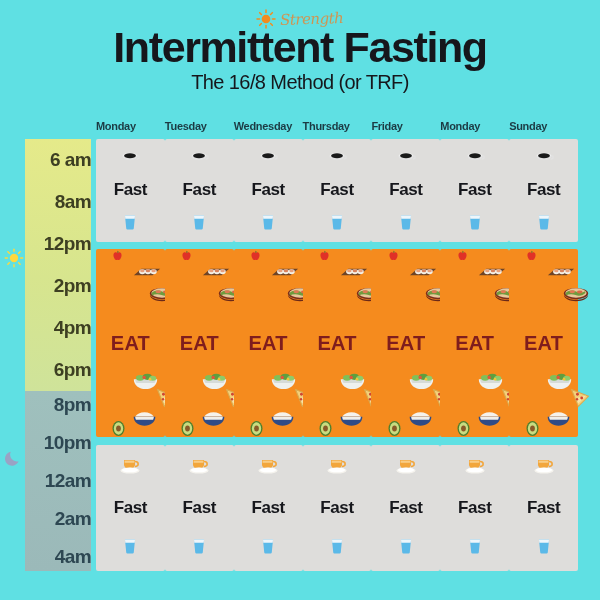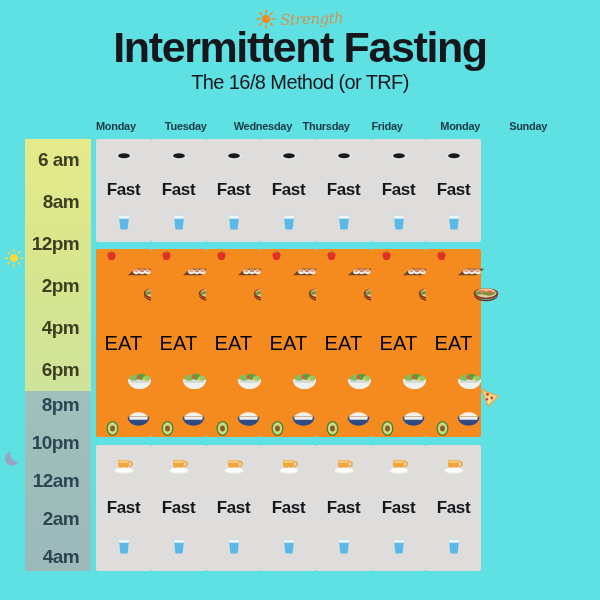--- a/index.html
+++ b/index.html
@@ -111,21 +111,21 @@
     top: 252px;
     height: 180px;
     background: linear-gradient(180deg, #9fc0bd 0%, #9bb9b9 100%);
     gap: 11px;
   }
   .time-slot {
     flex: 1 1 0;
     display: flex;
     align-items: center;
     justify-content: flex-end;
-    padding-right: 12px;
+    padding-right: 0;
     font-size: 19px;
     font-weight: bold;
     letter-spacing: -0.6px;
   }
   .band-day .time-slot  { color: #3d3f22; }
   .band-night .time-slot { color: #2d4752; }
 
   
   .marker {
     position: absolute;
@@ -135,21 +135,21 @@
   }
   .marker svg { display: block; }
   .marker-sun  { top: 248px; }
   .marker-moon { top: 448px; }
 
   
   .grid {
     position: absolute;
     left: 96px;
     top: 139px;
-    width: 385px;
+    width: 482px;
     height: 432px;
     display: flex;
   }
   .day-col {
     flex: 1 1 0;
     position: relative;
   }
 
   .block {
     position: absolute;
@@ -183,22 +183,22 @@
   }
 
   .label-fast {
     font-size: 17px;
     font-weight: bold;
     color: #16171c;
     letter-spacing: -0.4px;
   }
   .label-eat {
     font-size: 20px;
-    font-weight: normal;
-    color: #000000;
+    font-weight: bold;
+    color: #7f1d1d;
     letter-spacing: 0.2px;
   }
 
   
   .ico { display: block; }
   .ico-md { width: 22px; height: 22px; }
   .ico-lg { width: 26px; height: 26px; }
 
   
   .eat-top {

